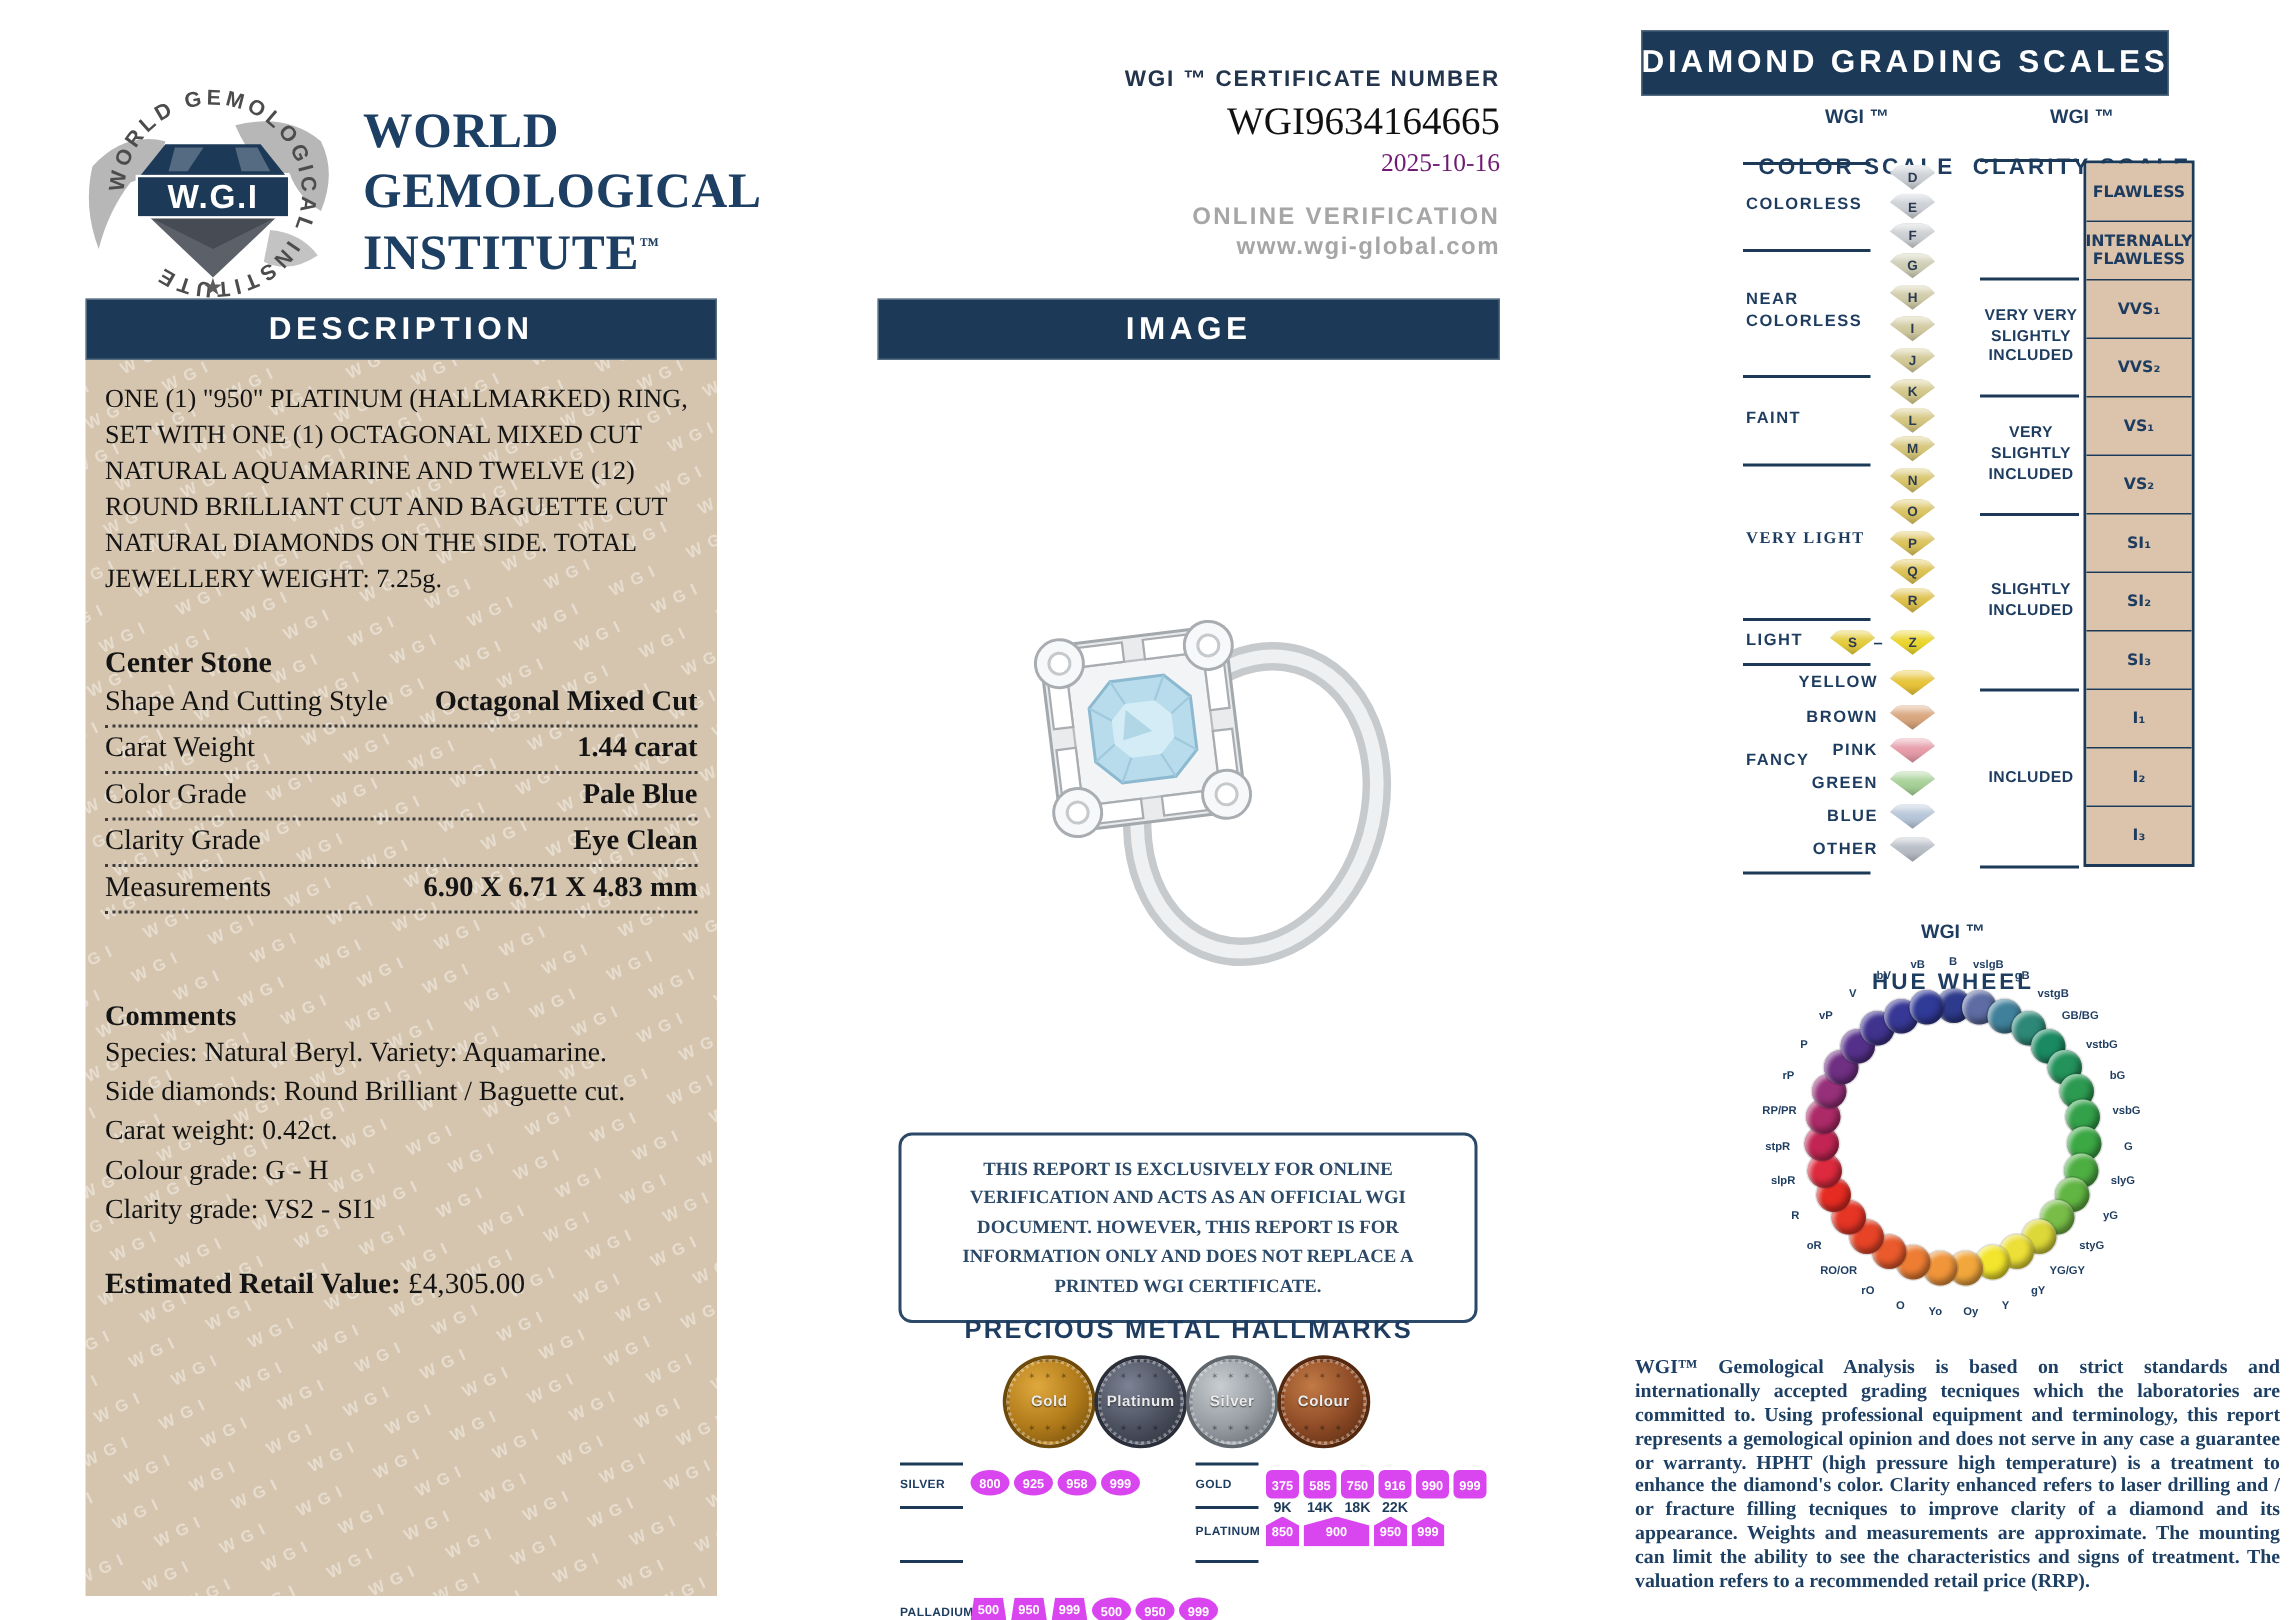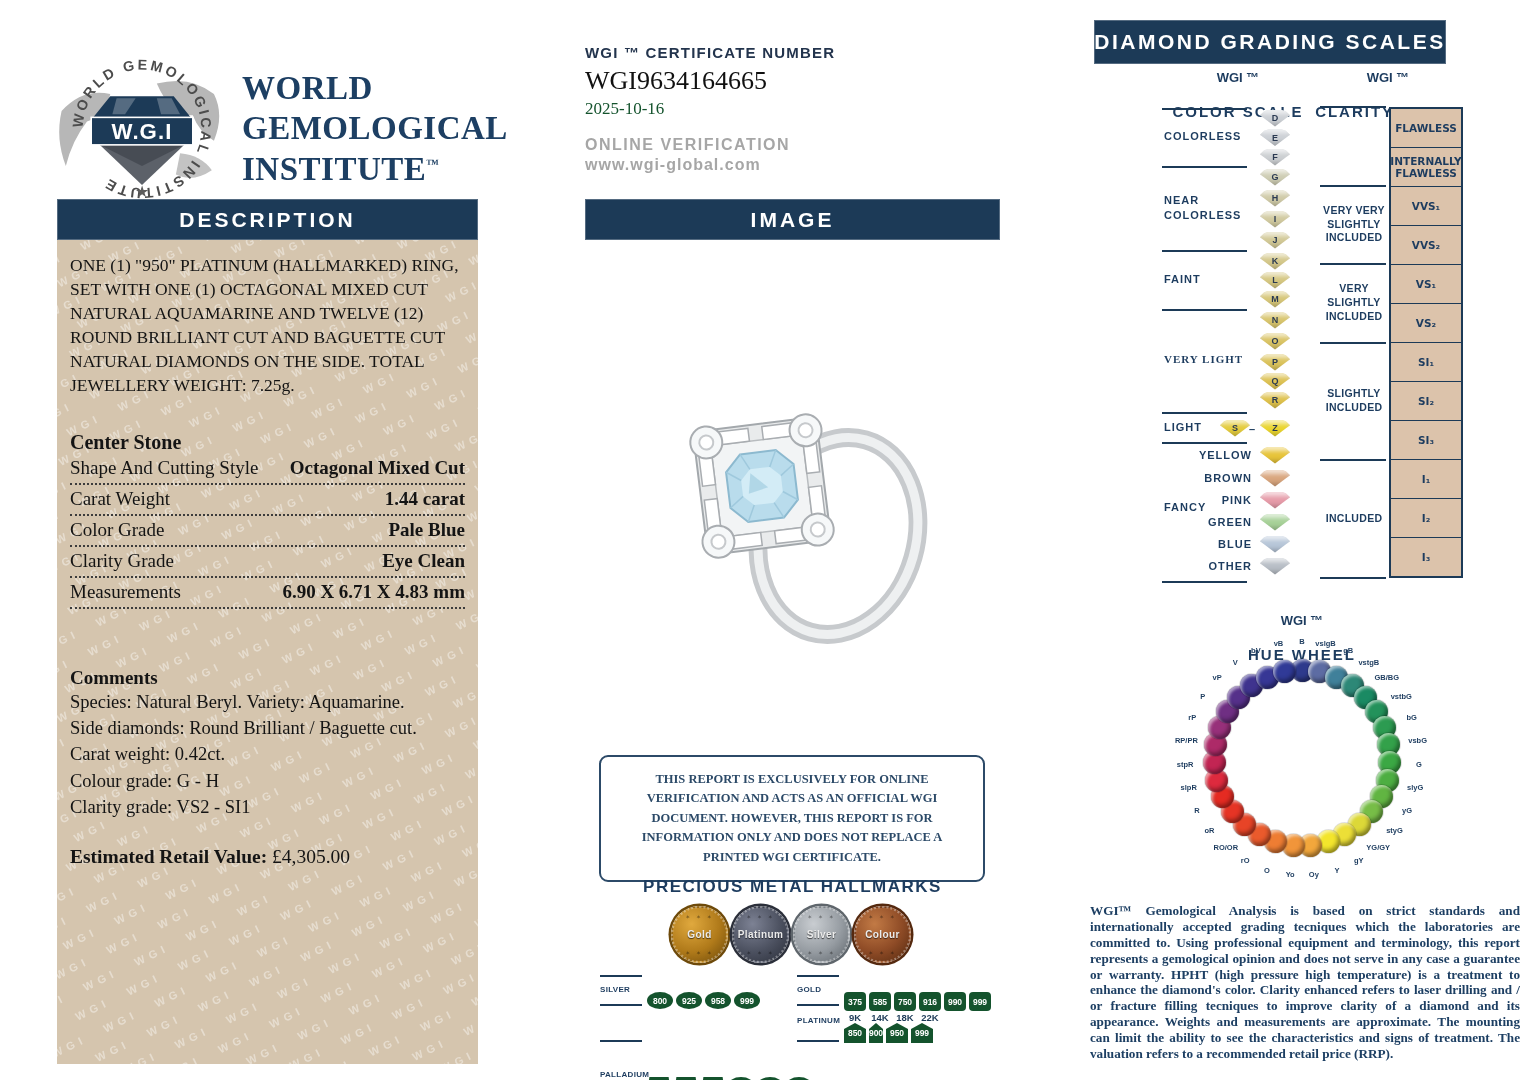--- a/index.html
+++ b/index.html
@@ -26,24 +26,24 @@
   #center-stone-title{margin-top:33px;font-size:20px;font-weight:bold;}
   .stone-row{display:flex;justify-content:space-between;align-items:baseline;
       border-bottom:2px dotted #3c3c3c;padding:3px 0 4px 0;font-size:19px;}
   .stone-value{font-weight:bold;text-align:right;}
   #comments-title{margin-top:58px;font-size:19px;font-weight:bold;}
   .comment-line{font-size:18.5px;line-height:1.42;}
   #retail-line{margin-top:26px;font-size:19.5px;}
   #retail-line b{font-weight:bold;}
   
   #mid-col{position:absolute;left:585px;top:0;width:415px;height:1080px;}
-  #cert-block{position:absolute;left:0;top:44px;width:415px;text-align:left;}
+  #cert-block{position:absolute;left:0;top:44px;width:415px;text-align:right;}
   #cert-label{font-size:15px;font-weight:bold;letter-spacing:1.2px;color:#23344d;}
   #cert-number{font-family:"Liberation Serif",serif;font-size:26px;color:#111;margin-top:5px;}
-  #cert-date{font-family:"Liberation Serif",serif;font-size:17px;color:#14532d;margin-top:3px;}
+  #cert-date{font-family:"Liberation Serif",serif;font-size:17px;color:#701a75;margin-top:3px;}
   #verify1{margin-top:17px;font-size:16px;font-weight:bold;letter-spacing:1.5px;color:#a6a6a6;}
   #verify2{font-size:16px;font-weight:bold;letter-spacing:1px;color:#a6a6a6;margin-top:2px;}
   #image-bar{position:absolute;left:0;top:199px;width:415px;height:41px;}
   #ring-svg{position:absolute;left:55px;top:350px;}
   #disclaimer-box{position:absolute;left:14px;top:755px;width:386px;box-sizing:border-box;
       border:2px solid #2c4a68;border-radius:9px;padding:13px 20px;
       font-family:"Liberation Serif",serif;font-weight:bold;font-size:12.5px;line-height:1.55;
       color:#2c4a68;text-align:center;}
   #hallmarks-title{position:absolute;left:0;top:877px;width:415px;text-align:center;
       font-size:17px;font-weight:bold;letter-spacing:1.5px;color:#1d3c5f;}
@@ -52,22 +52,22 @@
       align-items:center;justify-content:center;border:2px dotted rgba(255,255,255,.35);box-sizing:border-box;}
   .medal-label{color:#ececec;font:bold 10px "Liberation Sans",sans-serif;letter-spacing:.4px;
       text-shadow:0 1px 1px rgba(0,0,0,.65);}
   .medal-stars{position:absolute;left:0;right:0;text-align:center;font-size:6px;
       color:rgba(0,0,0,.4);letter-spacing:2px;}
   .hm-line{position:absolute;width:42px;height:2px;background:#1c3a57;}
   .hm-row{position:absolute;display:flex;align-items:flex-start;}
   .hm-metal{width:47px;font:bold 8px "Liberation Sans",sans-serif;color:#1d3c5f;
       letter-spacing:.3px;padding-top:5px;}
   .hm-badges{display:flex;gap:3px;align-items:flex-start;}
-  .hm-badge{background:#14532d;color:#fff;display:flex;align-items:center;justify-content:center;
-      font:bold 8.5px "Liberation Sans",sans-serif;box-sizing:border-box;margin-top:12px;}
+  .hm-badge{background:#d946ef;color:#fff;display:flex;align-items:center;justify-content:center;
+      font:bold 8.5px "Liberation Sans",sans-serif;box-sizing:border-box;}
   .hm-stack{display:flex;flex-direction:column;align-items:center;}
   .hm-sub{font:bold 9.5px "Liberation Sans",sans-serif;color:#1c3a57;margin-top:1px;}
   
   #right-col{position:absolute;left:1088px;top:0;width:438px;height:1080px;}
   #scales-bar{position:absolute;left:6px;top:20px;width:352px;height:44px;letter-spacing:2.5px;}
   .scale-title{position:absolute;width:180px;text-align:center;color:#1d3c5f;}
   .scale-title .t1{font-size:13px;font-weight:bold;}
   .scale-title .t2{font-size:15px;font-weight:bold;letter-spacing:2px;margin-top:18px;}
   .cs-hline{position:absolute;height:2px;background:#1c3a57;}
   .cs-label{position:absolute;left:76px;width:102px;transform:translateY(-50%);
@@ -357,21 +357,21 @@
               <div class="hm-sub">22K</div>
             </div>
             <div class="hm-badge" style="width: 22px; height: 19px; border-radius: 4px;">990</div>
             <div class="hm-badge" style="width: 22px; height: 19px; border-radius: 4px;">999</div>
           </div>
         </div>
         <div class="hm-row" style="left: 212px; top: 1011px;">
           <div class="hm-metal">PLATINUM</div>
           <div class="hm-badges">
             <div class="hm-badge" style="width: 22px; height: 20px; clip-path: polygon(50% 0px, 100% 30%, 100% 100%, 0px 100%, 0px 30%);">850</div>
-            <div class="hm-badge" style="width: 14px; height: 20px; clip-path: polygon(50% 0px, 100% 30%, 100% 100%, 0px 100%, 0px 30%);">900</div>
+            <div class="hm-badge" style="width: 44px; height: 20px; clip-path: polygon(50% 0px, 100% 30%, 100% 100%, 0px 100%, 0px 30%);">900</div>
             <div class="hm-badge" style="width: 22px; height: 20px; clip-path: polygon(50% 0px, 100% 30%, 100% 100%, 0px 100%, 0px 30%);">950</div>
             <div class="hm-badge" style="width: 22px; height: 20px; clip-path: polygon(50% 0px, 100% 30%, 100% 100%, 0px 100%, 0px 30%);">999</div>
           </div>
         </div>
       </div>
   </div>
 
   <div id="right-col">
     <div id="scales-bar" class="bar">
       <span>DIAMOND GRADING SCALES</span>

